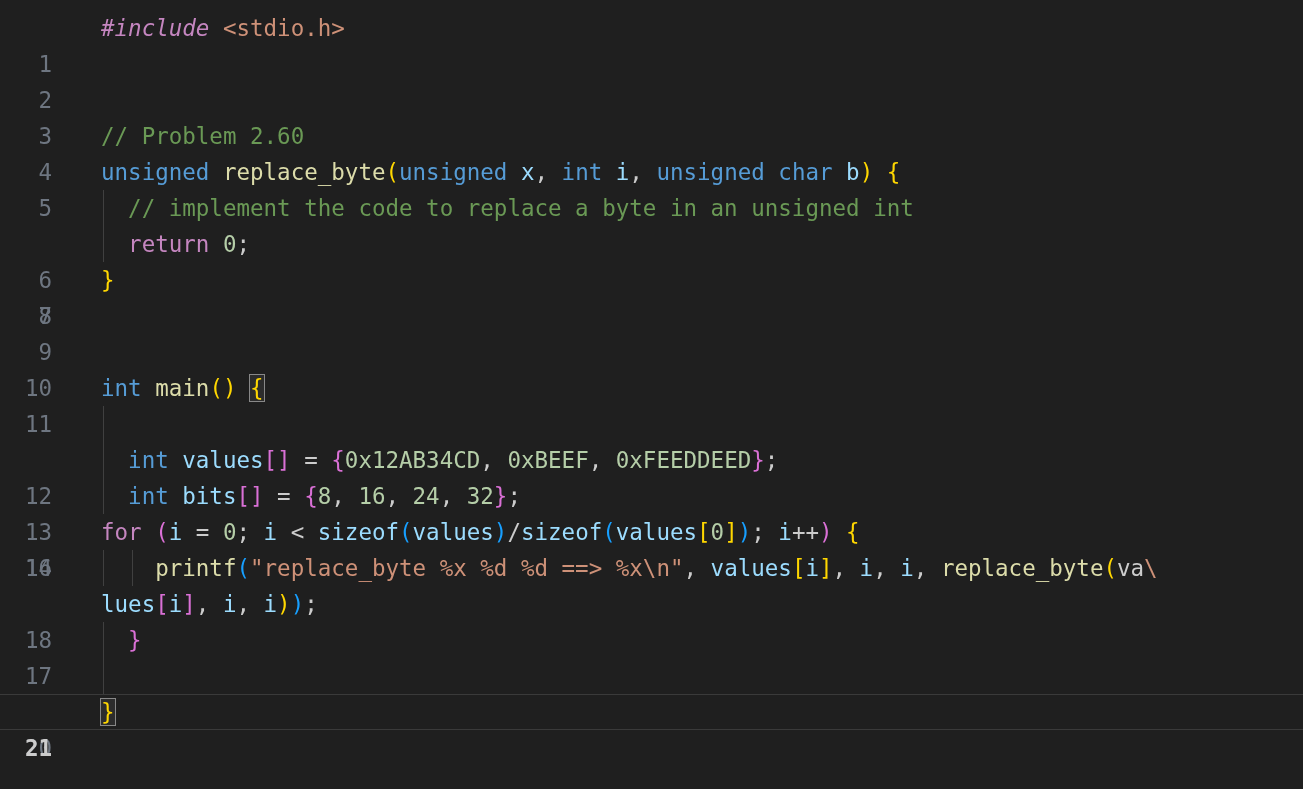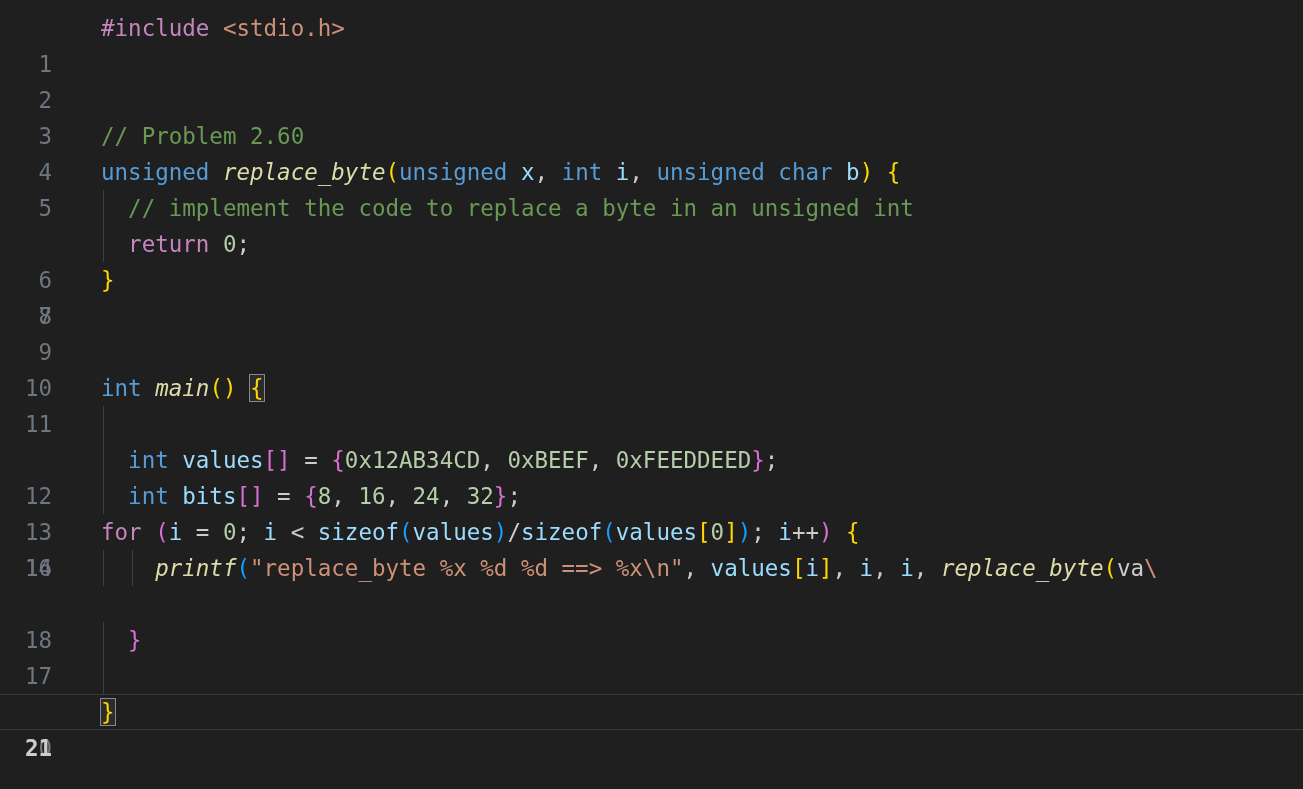--- a/index.html
+++ b/index.html
@@ -72,26 +72,26 @@
     position: absolute;
     width: 1px;
     background: #404040;
     top: 0;
     height: 36px;
   }
   .g1 { left: 103px; }
   .g2 { left: 132px; }
 
   
-  .tok-pp      { color: #c586c0; }
+  .tok-pp      { color: #c586c0; font-style: italic; }
   .tok-str     { color: #ce9178; text-align: right; }
   .tok-comment { color: #6a9955; }
   .tok-kw      { color: #569cd6; }
   .tok-ctl     { color: #c586c0; }
-  .tok-fn      { color: #dcdcaa; font-style: italic; }
+  .tok-fn      { color: #dcdcaa; }
   .tok-var     { color: #9cdcfe; }
   .tok-num     { color: #b5cea8; }
   .tok-plain   { color: #cccccc; }
   .br-y        { color: #ffd700; }
   .br-m        { color: #da70d6; }
   .br-b        { color: #179fff; }
 
   .squiggle {
     position: relative;
     text-decoration: none;
@@ -221,20 +221,21 @@
 
     <div class="row">
       <span class="guide g1"></span>
       <span class="guide g2"></span>
       <span class="lnum">17</span>
       <span class="code">    <span class="tok-fn">printf</span><span class="br-b">(</span><span class="tok-str">"replace_byte %x %d %d ==&gt; %x\n"</span><span class="tok-plain">,</span> <span class="tok-var">values</span><span class="br-y">[</span><span class="tok-var">i</span><span class="br-y">]</span><span class="tok-plain">,</span> <span class="tok-var">i</span><span class="tok-plain">,</span> <span class="tok-var">i</span><span class="tok-plain">,</span> <span class="tok-fn">replace_byte</span><span class="br-y">(</span><span class="tok-plain">va</span><span class="tok-str">\</span></span>
     </div>
 
     <div class="row">
       <span class="lnum">18</span>
+      <span class="code"><span class="tok-var">lues</span><span class="br-m">[</span><span class="tok-var">i</span><span class="br-m">]</span><span class="tok-plain">,</span> <span class="tok-var">i</span><span class="tok-plain">,</span> <span class="tok-var">i</span><span class="br-y">)</span><span class="br-b">)</span><span class="tok-plain">;</span></span>
     </div>
 
     <div class="row">
       <span class="guide g1"></span>
       <span class="lnum">19</span>
       <span class="code">  <span class="br-m">}</span></span>
     </div>
 
     <div class="row">
       <span class="guide g1"></span>

